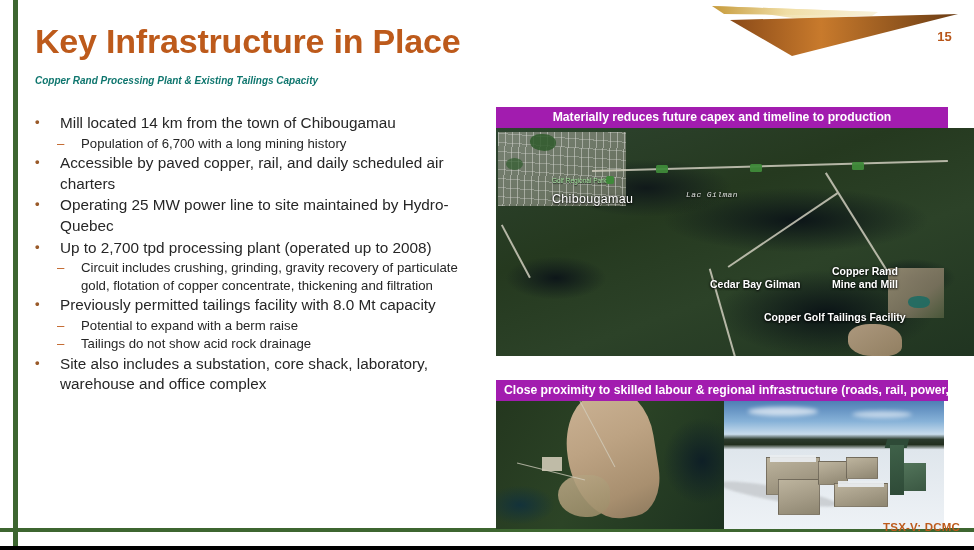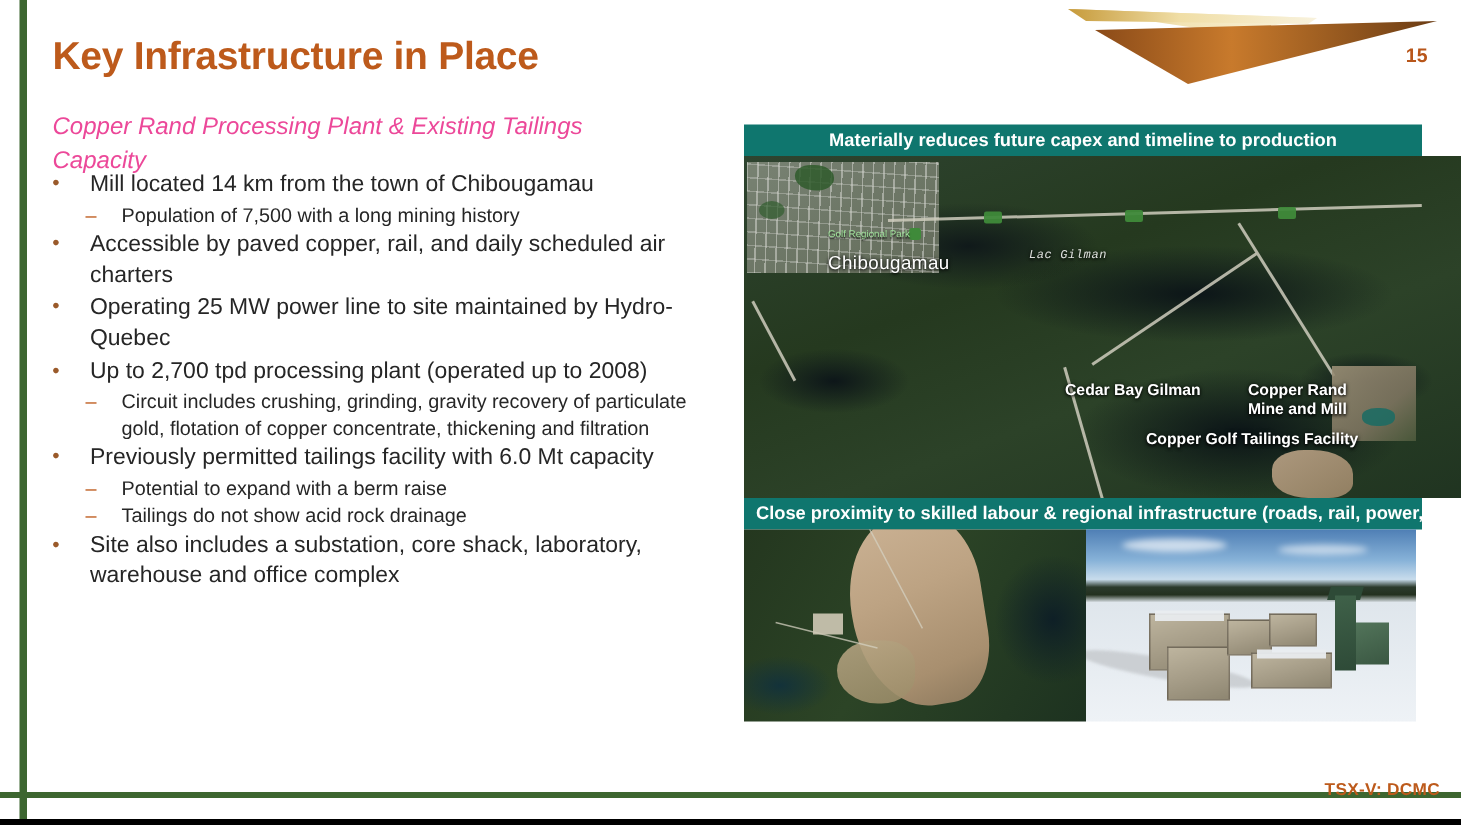--- a/index.html
+++ b/index.html
@@ -59,35 +59,35 @@
     font-weight: bold;
     color: #b8561a;
     letter-spacing: .2px;
   }
 
   
   .slide-title {
     position: absolute;
     left: 35px;
     top: 22px;
-    font-size: 26px;
+    font-size: 34px;
     font-weight: bold;
     color: #bd5a1b;
     letter-spacing: -0.2px;
     white-space: nowrap;
   }
   .slide-subtitle {
     position: absolute;
     left: 35px;
     top: 74px;
     width: 400px;
-    font-size: 16px;
-    font-weight: normal;
+    font-size: 10px;
+    font-weight: bold;
     font-style: italic;
-    color: #ec4899;
+    color: #0f766e;
     line-height: 1.42;
   }
 
   
   .bullets {
     position: absolute;
     left: 35px;
     top: 113px;
     width: 452px;
   }
@@ -128,29 +128,30 @@
   
   .media-col {
     position: absolute;
     left: 496px;
     top: 83px;
     width: 452px;
     height: 430px;
   }
 
   .caption-bar {
-    background: #0f766e;
+    background: #a21caf;
     color: #ffffff;
     font-size: 12.2px;
     font-weight: bold;
     text-align: center;
     line-height: 21px;
     height: 21px;
     overflow: hidden;
     white-space: nowrap;
+    margin-top: 24px;
   }
   .caption-bar.left-align { text-align: left; padding-left: 8px; box-sizing: border-box; }
 
   
   .map {
     position: relative;
     width: 516px;
     height: 228px;
     overflow: hidden;
     background:
@@ -274,21 +275,21 @@
     font-family: Liberation Mono, monospace;
   }
   .label-park {
     left: 56px; top: 49px;
     font-size: 6.5px;
     font-weight: normal;
     color: #9fe09a;
     text-shadow: 0 1px 1px rgba(0,0,0,.8);
   }
   .label-cedar { left: 214px; top: 150px; }
-  .label-crmm  { left: 336px; top: 150px; }
+  .label-crmm  { left: 336px; top: 137px; }
   .label-crtf  { left: 268px; top: 183px; }
   .map-park-dot {
     position: absolute;
     left: 110px; top: 48px;
     width: 8px; height: 8px;
     background: #3f8a3a;
     border-radius: 2px;
   }
 
   
@@ -449,41 +450,41 @@
 <div class="slide-title">Key Infrastructure in Place</div>
 <div class="slide-subtitle">Copper Rand Processing Plant &amp; Existing Tailings Capacity</div>
 
 <div class="bullets" id="bullet-list">
     <div class="bullet-row lvl1">
       <span class="bullet-mark">•</span>
       <span class="bullet-text">Mill located 14 km from the town of Chibougamau</span>
     </div>
     <div class="bullet-row lvl2">
       <span class="bullet-mark">–</span>
-      <span class="bullet-text">Population of 7,500 with a long mining history</span>
+      <span class="bullet-text">Population of 6,700 with a long mining history</span>
     </div>
     <div class="bullet-row lvl1">
       <span class="bullet-mark">•</span>
       <span class="bullet-text">Accessible by paved copper, rail, and daily scheduled air charters</span>
     </div>
     <div class="bullet-row lvl1">
       <span class="bullet-mark">•</span>
       <span class="bullet-text">Operating 25 MW power line to site maintained by Hydro-Quebec</span>
     </div>
     <div class="bullet-row lvl1">
       <span class="bullet-mark">•</span>
       <span class="bullet-text">Up to 2,700 tpd processing plant (operated up to 2008)</span>
     </div>
     <div class="bullet-row lvl2">
       <span class="bullet-mark">–</span>
       <span class="bullet-text">Circuit includes crushing, grinding, gravity recovery of particulate gold, flotation of copper concentrate, thickening and filtration</span>
     </div>
     <div class="bullet-row lvl1">
       <span class="bullet-mark">•</span>
-      <span class="bullet-text">Previously permitted tailings facility with 6.0 Mt capacity</span>
+      <span class="bullet-text">Previously permitted tailings facility with 8.0 Mt capacity</span>
     </div>
     <div class="bullet-row lvl2">
       <span class="bullet-mark">–</span>
       <span class="bullet-text">Potential to expand with a berm raise</span>
     </div>
     <div class="bullet-row lvl2">
       <span class="bullet-mark">–</span>
       <span class="bullet-text">Tailings do not show acid rock drainage</span>
     </div>
     <div class="bullet-row lvl1">

